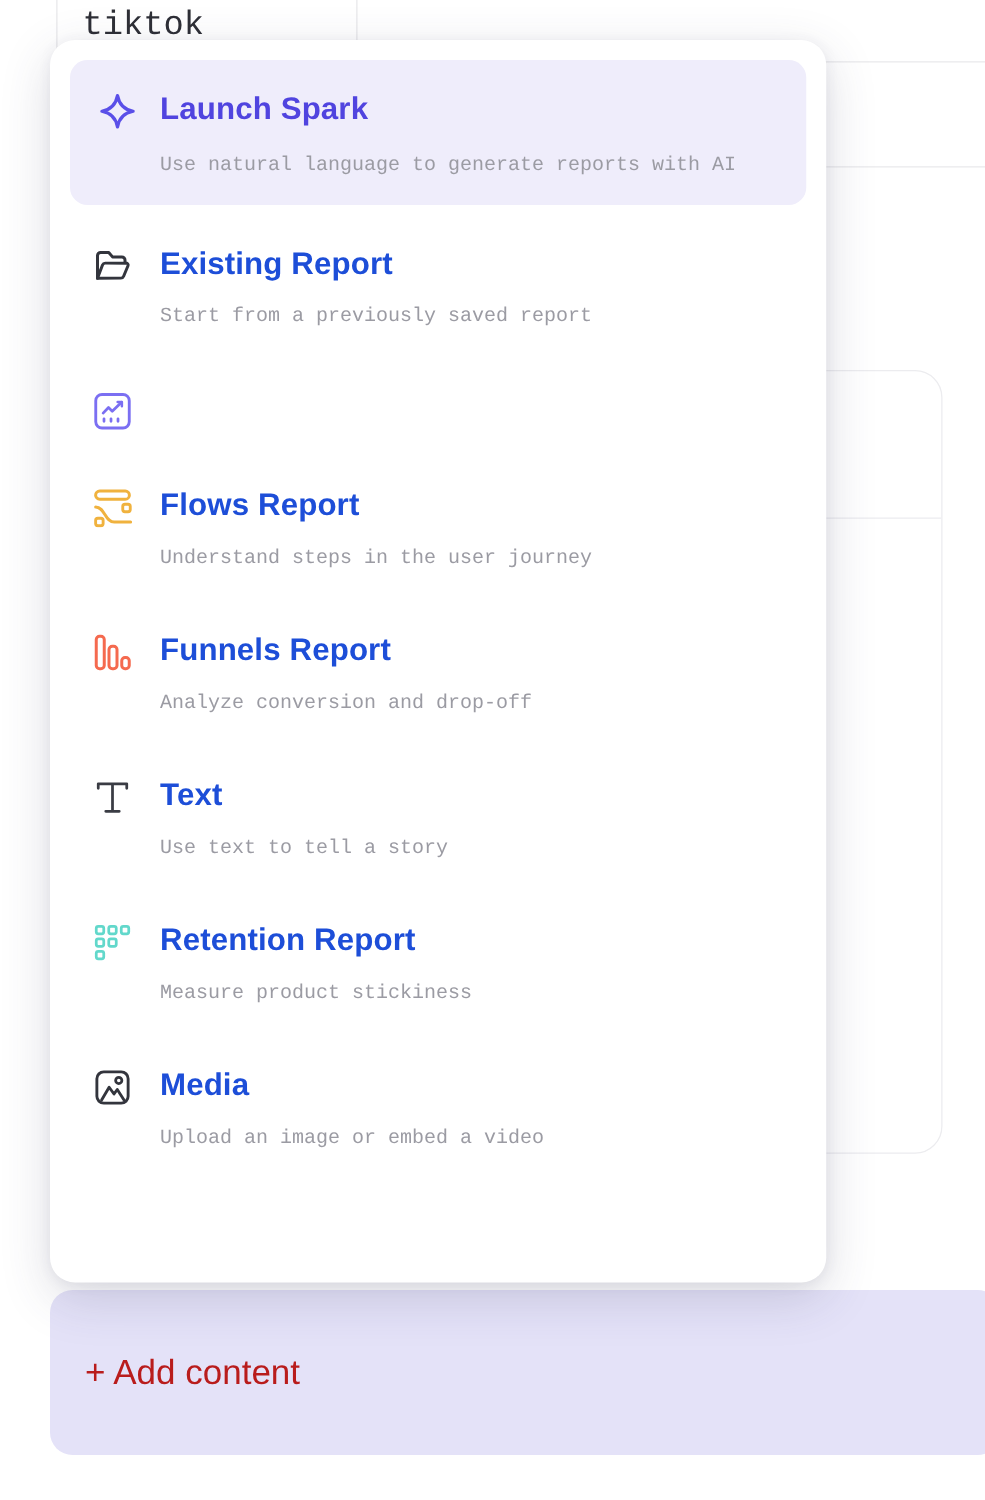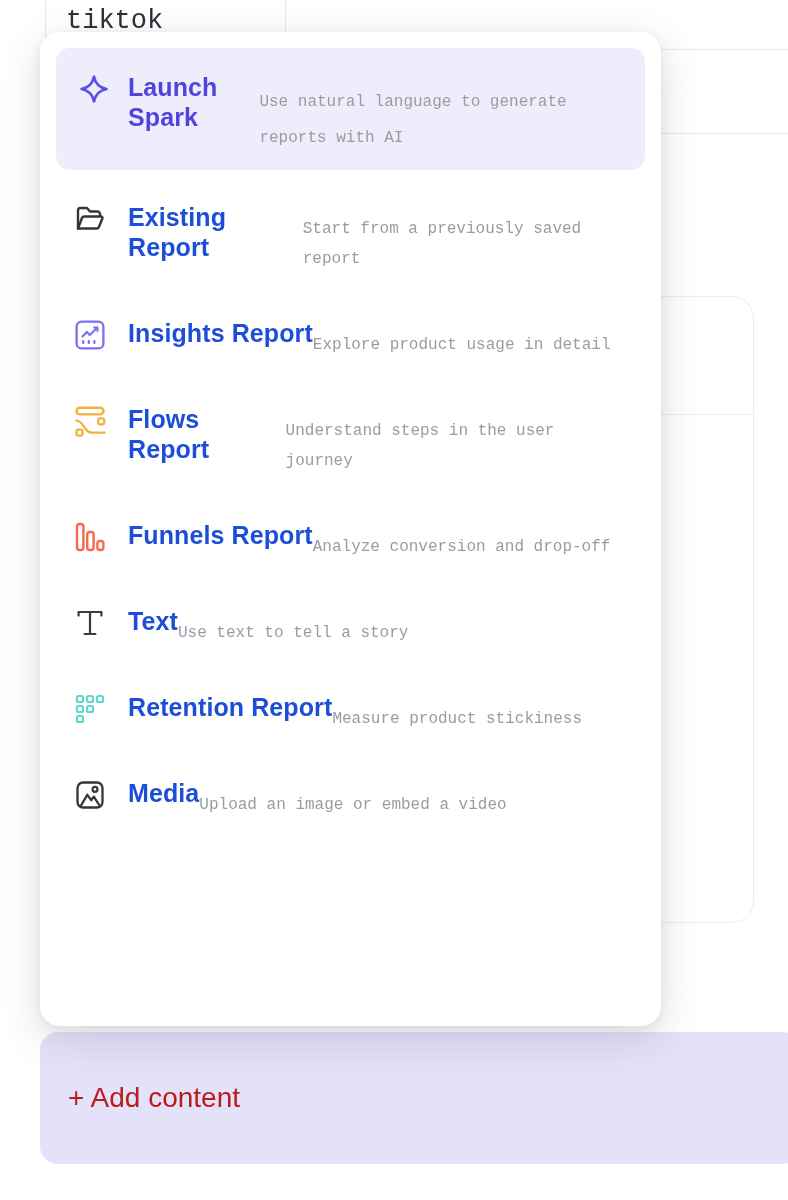--- a/index.html
+++ b/index.html
@@ -31,21 +31,21 @@
                 z-index:10; }
 
   .menu-item { display:flex; align-items:flex-start; gap:22px;
                padding:32px 18px 12px 18px; cursor:pointer; border-radius:12px; }
   .menu-item.highlight { background:#efedfb; border-radius:14px;
                          padding:24px 22px 14px 22px; gap:18px; }
 
   .item-icon { width:32px; height:32px; flex:0 0 32px; margin-top:1px; }
   .item-icon svg { width:32px; height:32px; display:block; }
 
-  .item-text { display:flex; flex-direction:row; }
+  .item-text { display:flex; flex-direction:column; }
   .item-title { font-size:25px; font-weight:600; color:#1d4ed8; line-height:30px;
                 letter-spacing:0.1px; }
   .menu-item.highlight .item-title { color:#5044df; }
   .item-desc { font-size:16px; color:#9b9ba3; line-height:30px; margin-top:12px;font-family:Liberation Mono, monospace; }
   .menu-item.highlight .item-desc { line-height:36px; max-width:485px; margin-top:12px; }
 </style>
 </head>
 <body>
 
 <div class="bg-vline v1"></div>
@@ -88,24 +88,20 @@
   </div>
       <div class="menu-item">
     <span class="item-icon" style="color: rgb(123, 111, 242);">
           <svg viewBox="0 0 32 32" fill="none">
     <rect x="2.6" y="2.6" width="26.8" height="26.8" rx="5" stroke="currentColor" stroke-width="2.3"></rect>
     <path d="M8.5 17.5 L12.8 13 L15.8 16 L23.2 8.8" stroke="currentColor" stroke-width="2.2" stroke-linecap="round" stroke-linejoin="round"></path>
     <path d="M23.5 8.6 v3.4 M23.5 8.6 h-3.4" stroke="currentColor" stroke-width="2" stroke-linecap="round"></path>
     <path d="M9.2 22 v2 M14.8 22 v2 M20.4 22 v2" stroke="currentColor" stroke-width="2.2" stroke-linecap="round"></path>
   </svg>
         </span>
-    <span class="item-text">
-      <span class="item-title">Insights Report</span>
-      <span class="item-desc">Explore product usage in detail</span>
-    </span>
   </div>
       <div class="menu-item">
     <span class="item-icon" style="color: rgb(240, 178, 62);">
           <svg viewBox="0 0 32 32" fill="none">
     <rect x="2.5" y="2.8" width="27" height="6.6" rx="3.3" stroke="currentColor" stroke-width="2.4"></rect>
     <rect x="24.2" y="13.4" width="6" height="6" rx="1.8" stroke="currentColor" stroke-width="2.3"></rect>
     <rect x="2.5" y="24.6" width="6" height="6" rx="1.8" stroke="currentColor" stroke-width="2.3"></rect>
     <path d="M2.5 15.6 C10 15.6 9.8 27.6 17.4 27.6 L30.5 27.6" stroke="currentColor" stroke-width="2.4" stroke-linecap="round"></path>
   </svg>
         </span>

